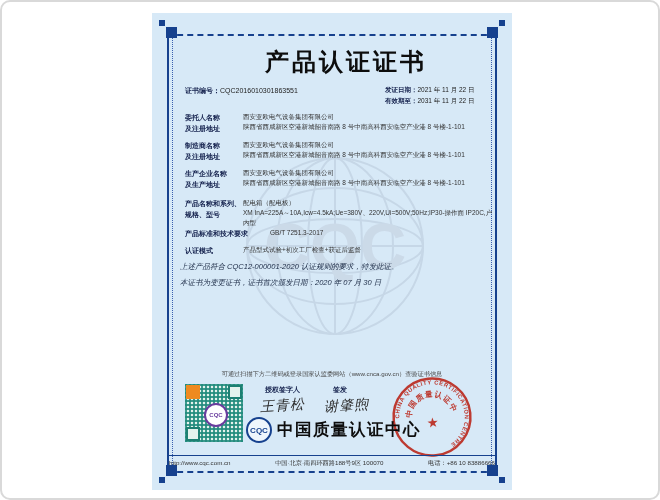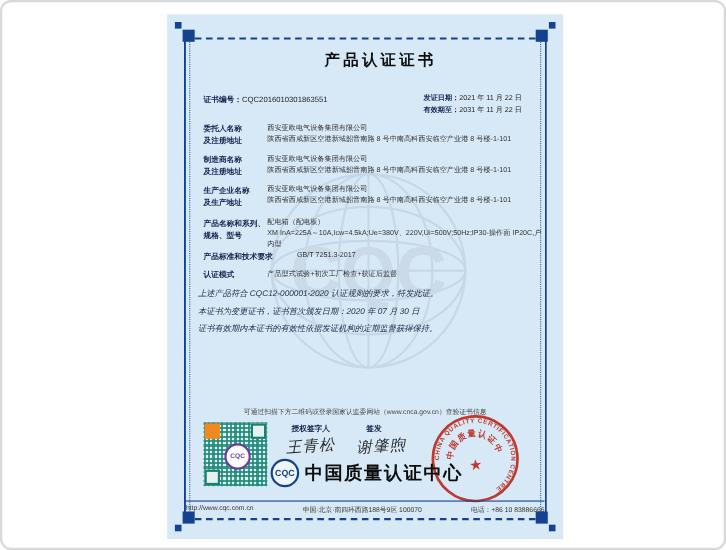--- a/index.html
+++ b/index.html
@@ -9,21 +9,21 @@
   
   .frame1{position:absolute;left:15px;right:15px;top:21px;bottom:17px;
           border-left:2px solid #16418e;border-right:2px solid #16418e;
           border-top:2px dashed #16418e;border-bottom:2px dashed #16418e;}
   .frame2{position:absolute;left:20px;right:20px;top:25px;bottom:21px;
           border-left:1px dotted #3a5fae;border-right:1px dotted #3a5fae;}
   .sq{position:absolute;background:#16418e;}
   .sq-s{width:6px;height:6px;} .sq-l{width:11px;height:11px;}
   
   .abs{position:absolute;}
-  .title{left:0;right:0;top:33px;text-align:center;font-size:14px;font-weight:bold;
+  .title{left:0;right:0;top:33px;text-align:center;font-size:24px;font-weight:bold;
          color:#0d0d0d;letter-spacing:3px;margin-left:28px;}
   .subtitle{left:0;right:0;top:56px;text-align:center;font-size:12px;color:#1a1a1a;letter-spacing:2px;}
   .certno{left:33px;top:73px;font-size:7px;color:#222;}
   .dates{left:233px;top:71px;font-size:6.5px;color:#222;line-height:11px;}
   .b{font-weight:bold;color:#14214d;}
   .row{position:absolute;left:33px;display:flex;}
   .lbl{width:58px;font-size:7px;font-weight:bold;color:#14214d;line-height:11px;flex-shrink:0;}
   .val{width:252px;font-size:6.5px;color:#333;line-height:10px;}
   .stmts{left:28px;top:246px;width:300px;font-family:Liberation Sans, sans-serif;font-style:italic;
          font-size:7.5px;color:#1b2a45;line-height:16px;}
@@ -142,21 +142,20 @@
     </div>
 
     <div class="row" style="top:232px">
       <div class="lbl">认证模式</div>
       <div class="val">产品型式试验+初次工厂检查+获证后监督</div>
     </div>
 
     <div class="abs stmts">
       <div>上述产品符合 CQC12-000001-2020 认证规则的要求，特发此证。</div>
       <div>本证书为变更证书，证书首次颁发日期：2020 年 07 月 30 日</div>
-      <div>证书有效期内本证书的有效性依据发证机构的定期监督获得保持。</div>
     </div>
 
     <div class="abs verify">可通过扫描下方二维码或登录国家认监委网站（www.cnca.gov.cn）查验证书信息</div>
 
     <div class="abs qr">
       <div class="qr-orange"></div>
       <div class="qr-finder" style="right:1px;top:1px"></div>
       <div class="qr-finder" style="left:1px;bottom:1px"></div>
       <div class="qr-badge">CQC</div>
     </div>

